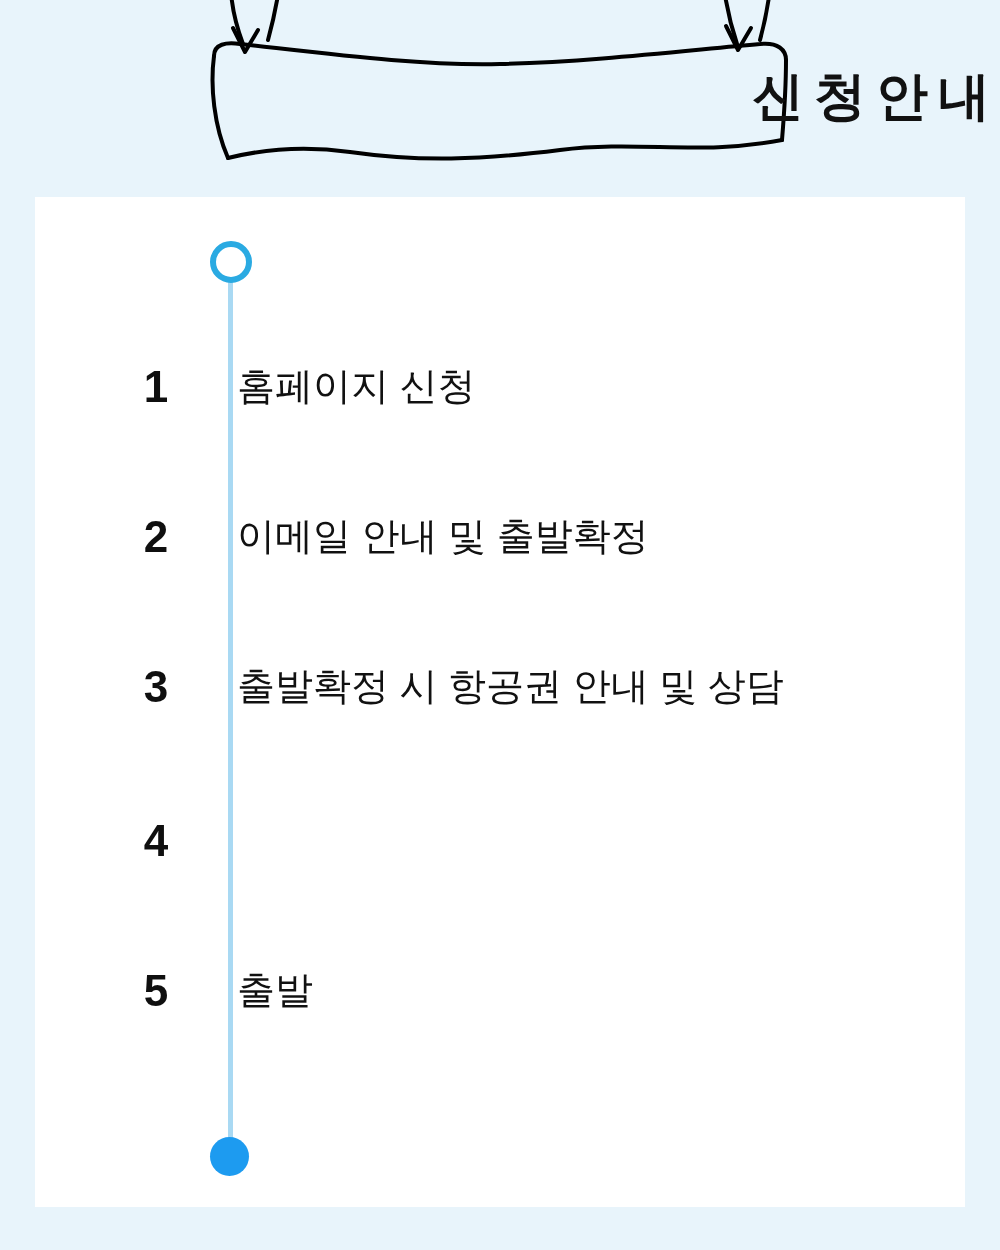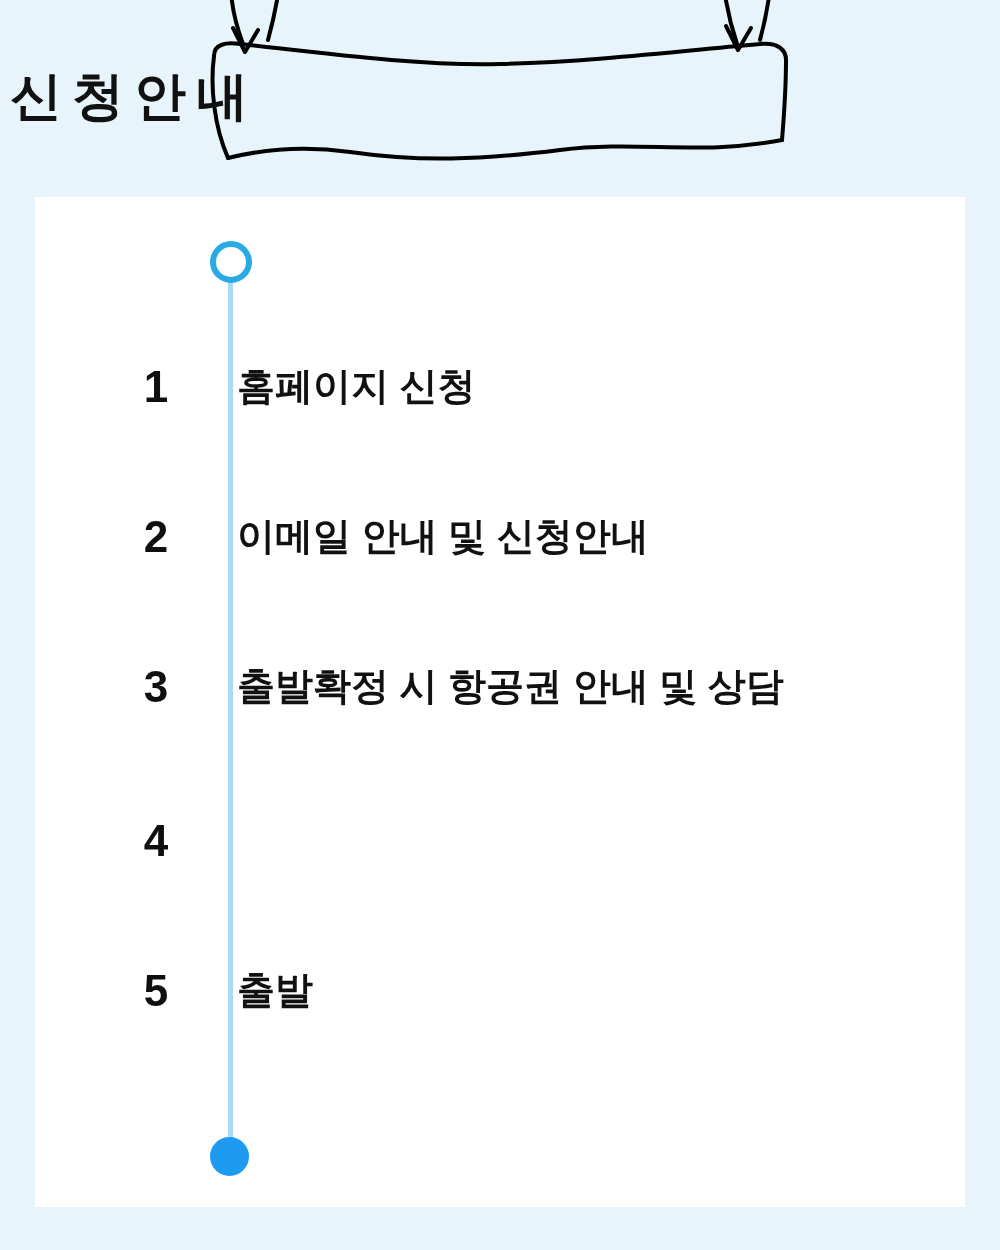--- a/index.html
+++ b/index.html
@@ -24,21 +24,21 @@
     height: 180px;
   }
   .banner-svg {
     display: block;
   }
   .banner-title {
     position: absolute;
     top: 62px;
     left: 0;
     width: 1000px;
-    text-align: left;
+    text-align: right;
     font-size: 52px;
     font-weight: 700;
     color: #111111;
     letter-spacing: 10px;
     text-indent: 10px;
     font-family: "Liberation Sans", "DejaVu Sans", sans-serif;
   }
 
   
   .card {
@@ -110,21 +110,21 @@
     flex: 0 0 62px;
     text-align: center;
     font-size: 44px;
     font-weight: 700;
     color: #0f0f0f;
     line-height: 1;
   }
   .step-label {
     margin-left: 50px;
     font-size: 38px;
-    font-weight: 700;
+    font-weight: 400;
     color: #111111;
     line-height: 1.2;
     white-space: nowrap;
   }
 
   .step-0 { top: 158px; }
   .step-1 { top: 308px; }
   .step-2 { top: 458px; }
   .step-3 { top: 612px; }
   .step-4 { top: 762px; }
@@ -175,21 +175,21 @@
 
   <div class="steps">
 
     <div class="step step-0">
       <div class="step-num">1</div>
       <div class="step-label">홈페이지 신청</div>
     </div>
 
     <div class="step step-1">
       <div class="step-num">2</div>
-      <div class="step-label">이메일 안내 및 신청안내</div>
+      <div class="step-label">이메일 안내 및 출발확정</div>
     </div>
 
     <div class="step step-2">
       <div class="step-num">3</div>
       <div class="step-label">출발확정 시 항공권 안내 및 상담</div>
     </div>
 
     <div class="step step-3">
       <div class="step-num">4</div>
     </div>

